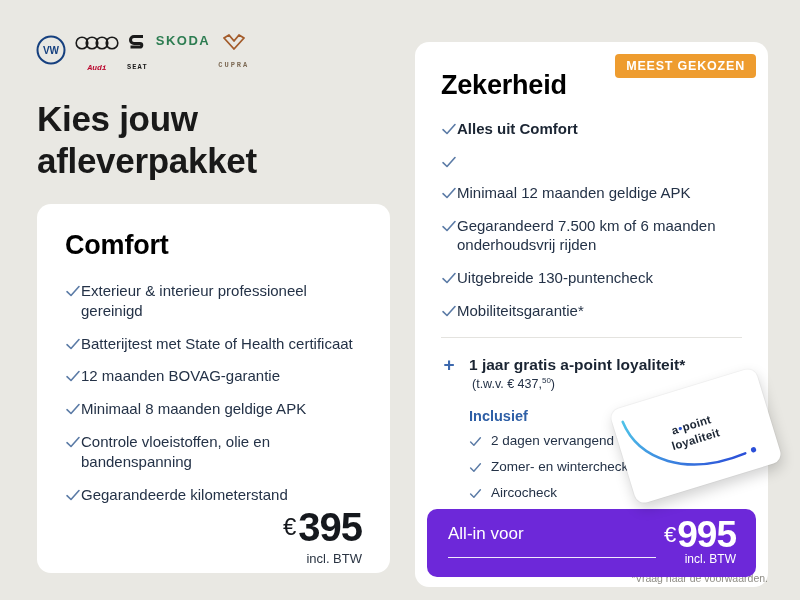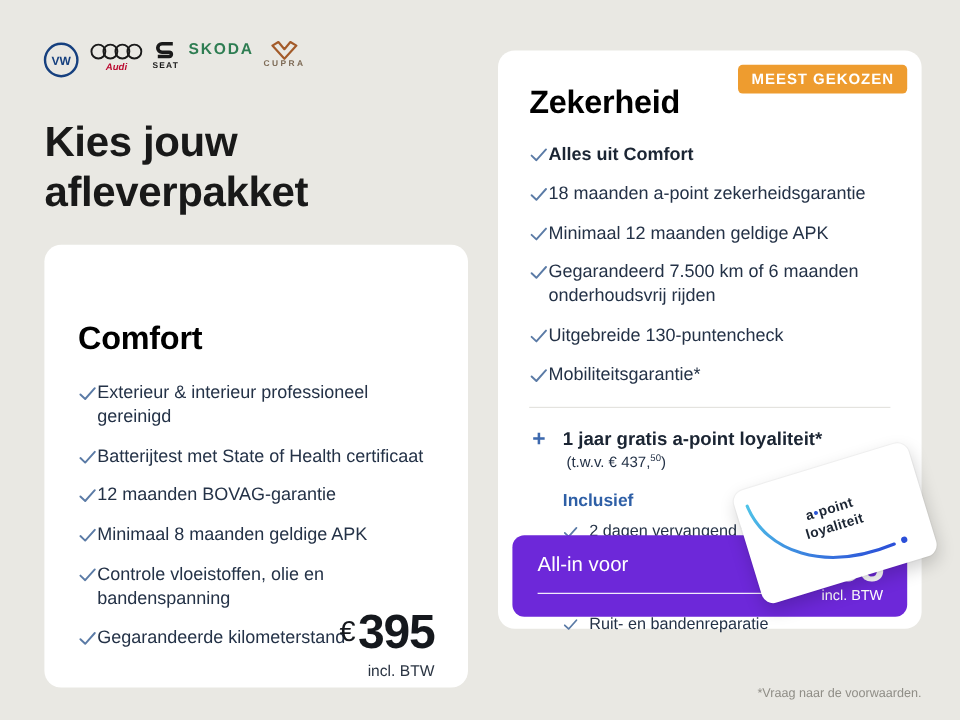--- a/index.html
+++ b/index.html
@@ -12,42 +12,42 @@
     color:#243247;
     overflow:hidden;
   }
 
   
   .brand-strip {
     position:absolute; left:35px; top:34px;
     display:flex; gap:8px;
   }
   .brand { display:flex; flex-direction:column; align-items:center; line-height:1; }
-  .brand-sub { font-size:7px; font-weight:bold; letter-spacing:1px; margin-top:0; }
+  .brand-sub { font-size:7px; font-weight:bold; letter-spacing:1px; margin-top:12px;font-family:Liberation Mono, monospace; }
   .audi-sub { color:#BB0A30; letter-spacing:0; font-size:8px; font-style:italic; }
   .seat-sub { color:#1A1A1A; }
   .cupra-sub { color:#7D6A55; letter-spacing:2px; }
   .skoda-word { font-size:13px; font-weight:800; letter-spacing:1.5px; color:#2E7D52; }
 
   
   .page-title {
     position:absolute; left:37px; top:98px;
     font-size:35px; font-weight:600; color:#191919;
     line-height:1.2; letter-spacing:-0.3px;
   }
 
   
   .card {
     position:absolute; background:#FFFFFF; border-radius:14px;
   }
   .card-comfort { left:37px; top:204px; width:353px; height:369px; padding:26px 28px; }
-  .card-zekerheid { left:415px; top:42px; width:353px; height:482px; padding:24px 26px; }
+  .card-zekerheid { left:415px; top:42px; width:353px; height:545px; padding:24px 26px; }
 
   .card h2 { font-size:27px; font-weight:700; color:#000000; letter-spacing:-0.2px; }
-  .card-comfort h2 { margin-bottom:20px;margin-top:37px; }
+  .card-comfort h2 { margin-bottom:20px; }
   .card-zekerheid h2 { margin-bottom:18px; margin-top:4px; }
 
   ul.features { list-style:none; }
   ul.features li {
     display:flex; align-items:flex-start; 
     font-size:15px; line-height:1.32; color:#243247;
     margin-bottom:13px;
   }
   ul.features li .chk { flex:0 0 16px; margin-top:2px; }
   ul.features li.bold span.txt { font-weight:700; color:#1B2533; }
@@ -214,21 +214,20 @@
     <li class="bold">
       <svg class="chk" width="16" height="16" viewBox="0 0 16 16">
           <path d="M2 8.7 L6 12.5 L14 3.5" fill="none" stroke="#5B7BA6" stroke-width="1.6" stroke-linecap="round" stroke-linejoin="round"></path>
         </svg>
       <span class="txt">Alles uit Comfort</span>
       </li>
     <li>
       <svg class="chk" width="16" height="16" viewBox="0 0 16 16">
           <path d="M2 8.7 L6 12.5 L14 3.5" fill="none" stroke="#5B7BA6" stroke-width="1.6" stroke-linecap="round" stroke-linejoin="round"></path>
         </svg>
-      <span class="txt">18 maanden a-point zekerheidsgarantie</span>
       </li>
     <li>
       <svg class="chk" width="16" height="16" viewBox="0 0 16 16">
           <path d="M2 8.7 L6 12.5 L14 3.5" fill="none" stroke="#5B7BA6" stroke-width="1.6" stroke-linecap="round" stroke-linejoin="round"></path>
         </svg>
       <span class="txt">Minimaal 12 maanden geldige APK</span>
       </li>
     <li>
       <svg class="chk" width="16" height="16" viewBox="0 0 16 16">
           <path d="M2 8.7 L6 12.5 L14 3.5" fill="none" stroke="#5B7BA6" stroke-width="1.6" stroke-linecap="round" stroke-linejoin="round"></path>

